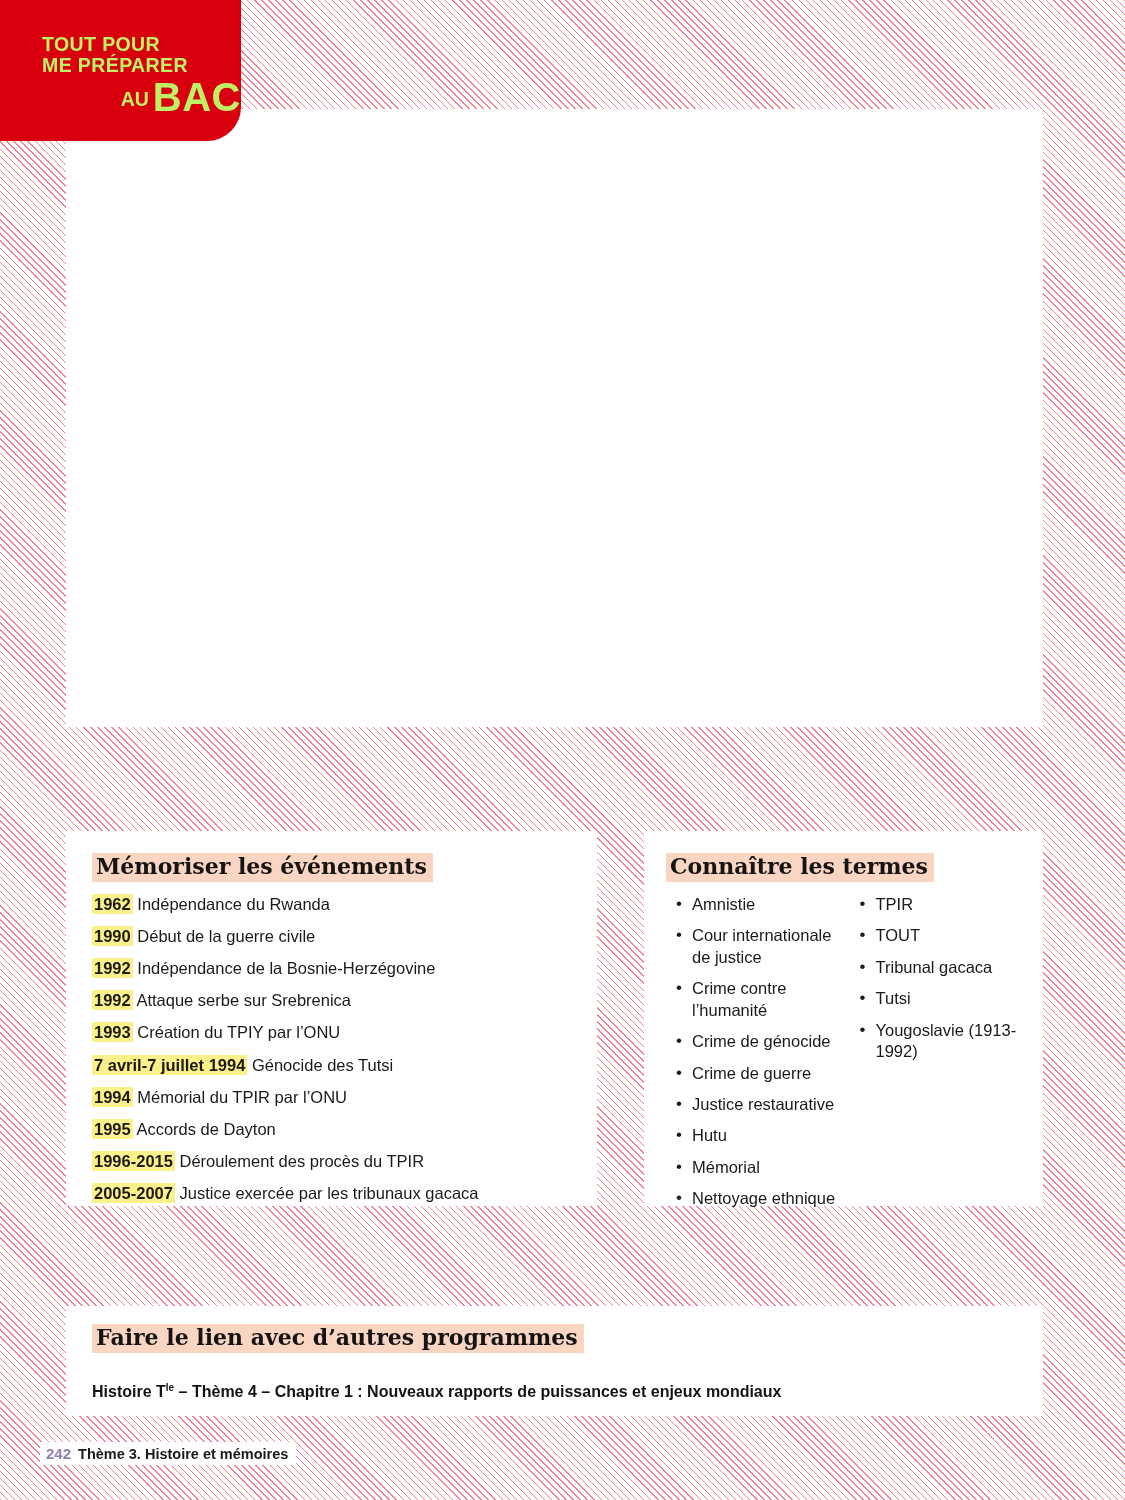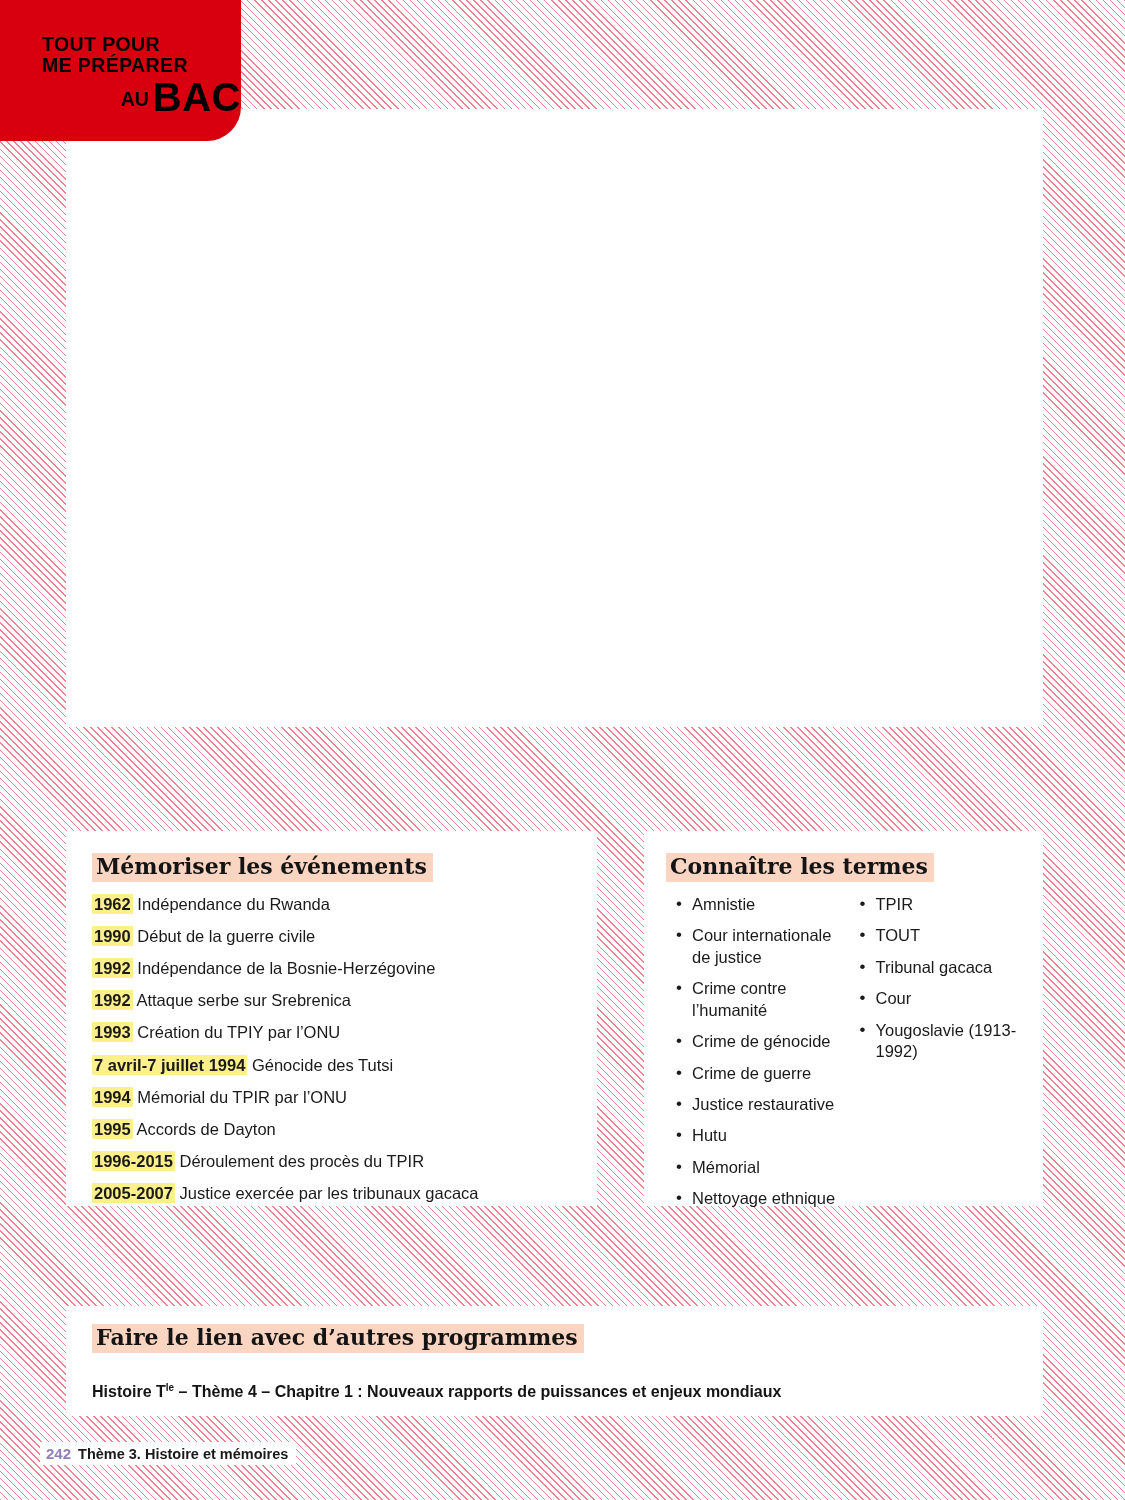--- a/index.html
+++ b/index.html
@@ -20,21 +20,21 @@
         #e8384f 0px, #e8384f 1px,
         rgba(255,255,255,0) 1px, rgba(255,255,255,0) 5px);
     opacity:.62;
   }
   
   #banner{
     position:absolute; left:0; top:0;
     width:241px; height:141px;
     background:#d8000f;
     border-bottom-right-radius:34px;
-    color:#000000;
+    color:#bef264;
     padding:34px 0 0 42px;
     line-height:1.08;
     z-index:5;
   }
   #banner .l1,#banner .l2{ font-size:19.5px; font-weight:bold; letter-spacing:.4px; }
   #banner .l3{ font-size:19.5px; font-weight:bold;text-align:right; }
   #banner .l3 b{ font-size:40px; letter-spacing:.5px; vertical-align:-5px; margin-left:4px;}
 
   
   .panel{ position:absolute; background:#fff; z-index:2; }
@@ -277,21 +277,21 @@
         <div class="term">Crime de guerre</div>
         <div class="term">Justice restaurative</div>
         <div class="term">Hutu</div>
         <div class="term">Mémorial</div>
         <div class="term">Nettoyage ethnique</div>
       </div>
     <div class="terms-col" id="terms-col-2">
         <div class="term">TPIR</div>
         <div class="term">TOUT</div>
         <div class="term">Tribunal gacaca</div>
-        <div class="term">Cour</div>
+        <div class="term">Tutsi</div>
         <div class="term">Yougoslavie (1913-1992)</div>
       </div>
   </div>
 </div>
 
 <div class="panel" id="link-panel">
   <div class="sect-h">Faire le lien avec d’autres programmes</div>
   <div class="link-line"><span>Histoire T</span><sup>le</sup><span> – Thème 4 – Chapitre 1 : Nouveaux rapports de puissances et enjeux mondiaux</span></div>
 </div>
 

